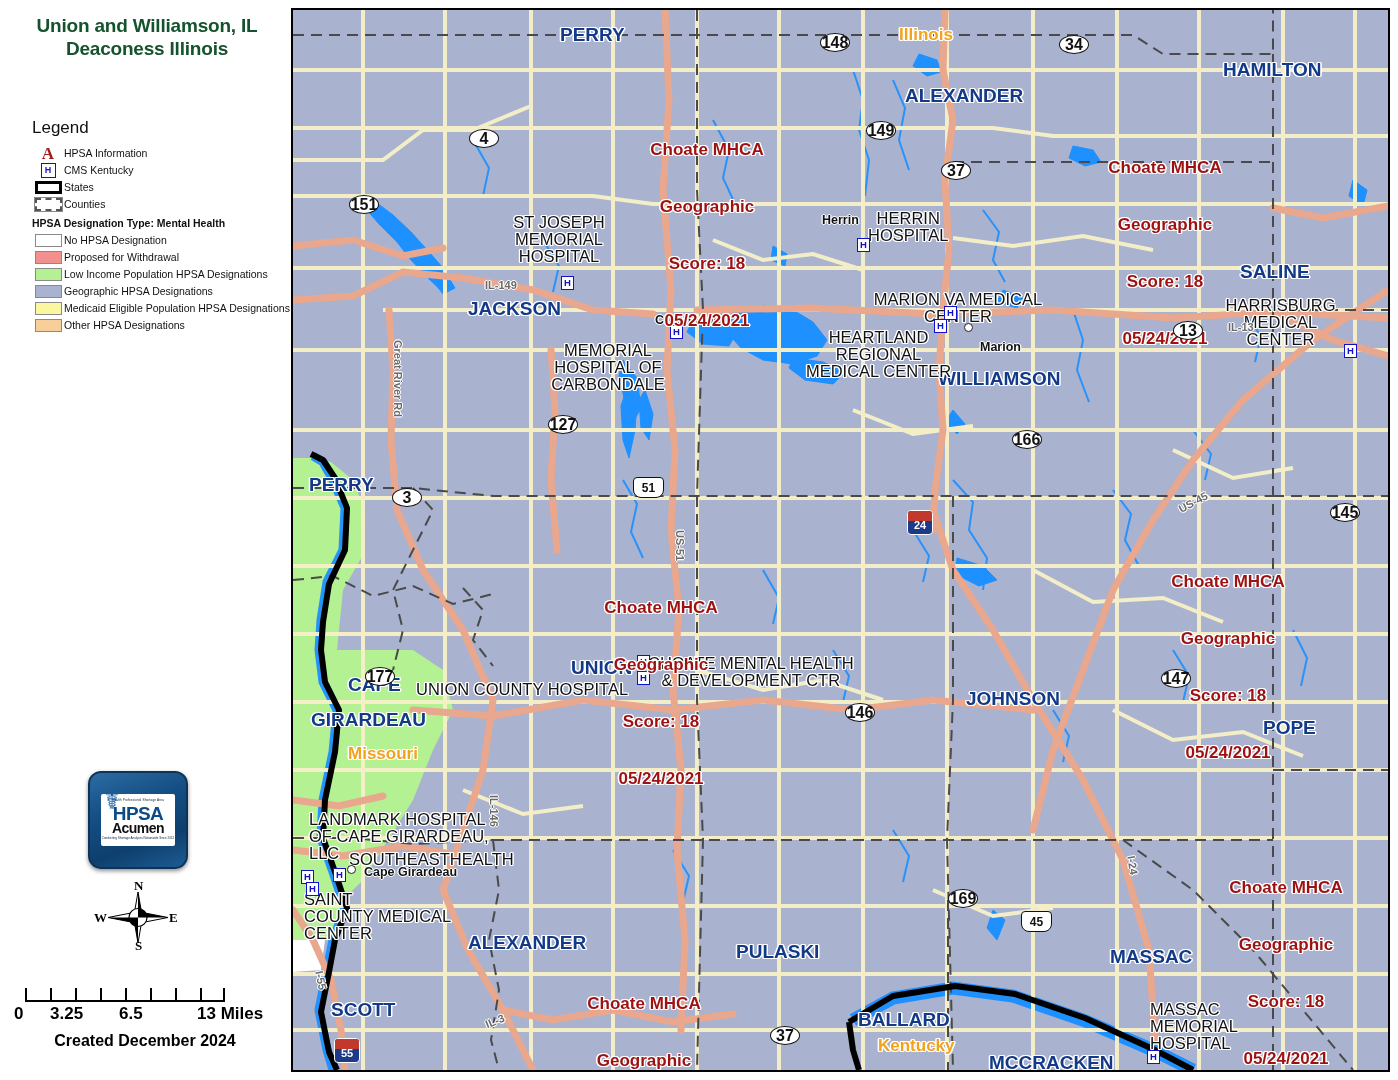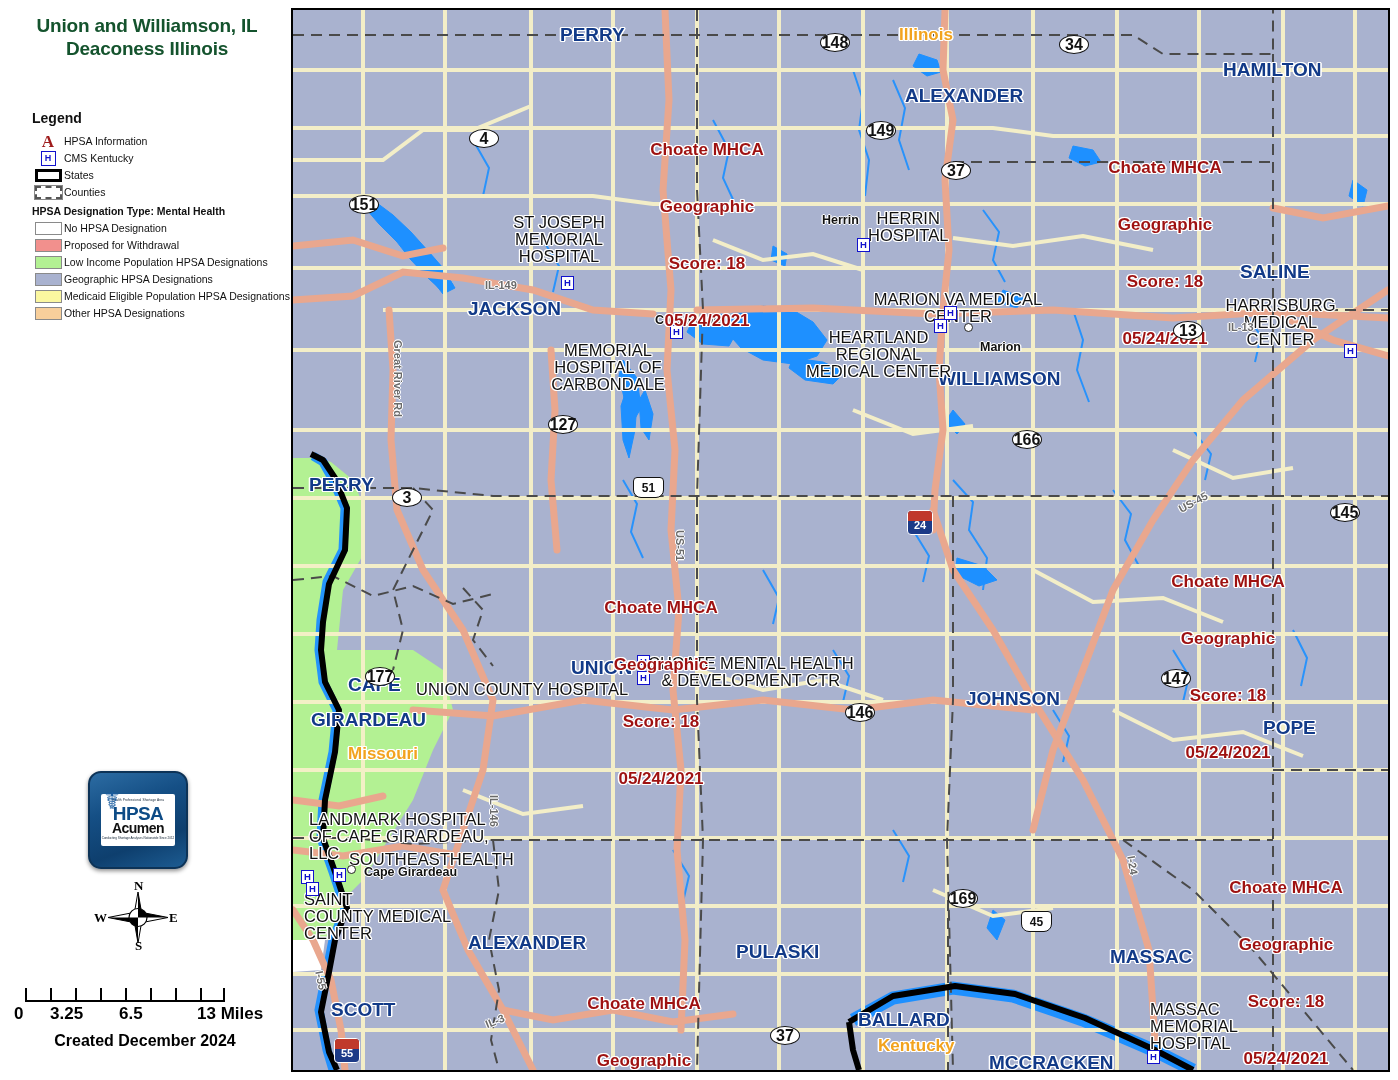--- a/index.html
+++ b/index.html
@@ -6,21 +6,21 @@
   body{width:1398px;height:1080px;font-family:"Liberation Sans",sans-serif;overflow:hidden;position:relative;}
 
   
   #left-panel{position:absolute;left:0;top:0;width:291px;height:1080px;background:#ffffff;}
 
   #map-title{position:absolute;left:8px;top:14px;width:278px;text-align:center;
     color:#14532d;font-weight:bold;font-size:19px;line-height:23px;letter-spacing:-0.2px;}
   #map-title div{white-space:nowrap;}
 
   #legend-box{position:absolute;left:32px;top:110px;width:255px;}
-  #legend-title{font-size:14px;font-weight:bold;color:#111;margin-bottom:7px;}
+  #legend-title{font-size:17px;font-weight:normal;color:#111;margin-bottom:7px;margin-top:8px;}
   .lg-row{display:flex;align-items:center;height:16px;margin-bottom:1px;}
   .lg-sym{width:32px;flex:0 0 32px;display:flex;align-items:center;justify-content:center;}
   .lg-txt{font-size:10.5px;color:#111;white-space:nowrap;}
   .lg-head{font-size:10.5px;font-weight:bold;color:#111;margin:5px 0 3px 0;white-space:nowrap;}
 
   .sym-a{font-family:"Liberation Serif",serif;font-size:17px;font-weight:bold;color:#9e1b1b;line-height:1;}
   .sym-h{width:13px;height:13px;border:1.5px solid #1111cc;background:#fff;display:flex;align-items:center;
     justify-content:center;font-size:9px;font-weight:bold;color:#1111cc;font-family:"Liberation Sans",sans-serif;line-height:1;}
   .sym-states{width:27px;height:13px;border:3px solid #000;background:#fff;box-sizing:border-box;}
   .sym-counties{width:27px;height:13px;border:2px dashed #555;background:#fff;box-sizing:border-box;outline:1px solid #888;}

